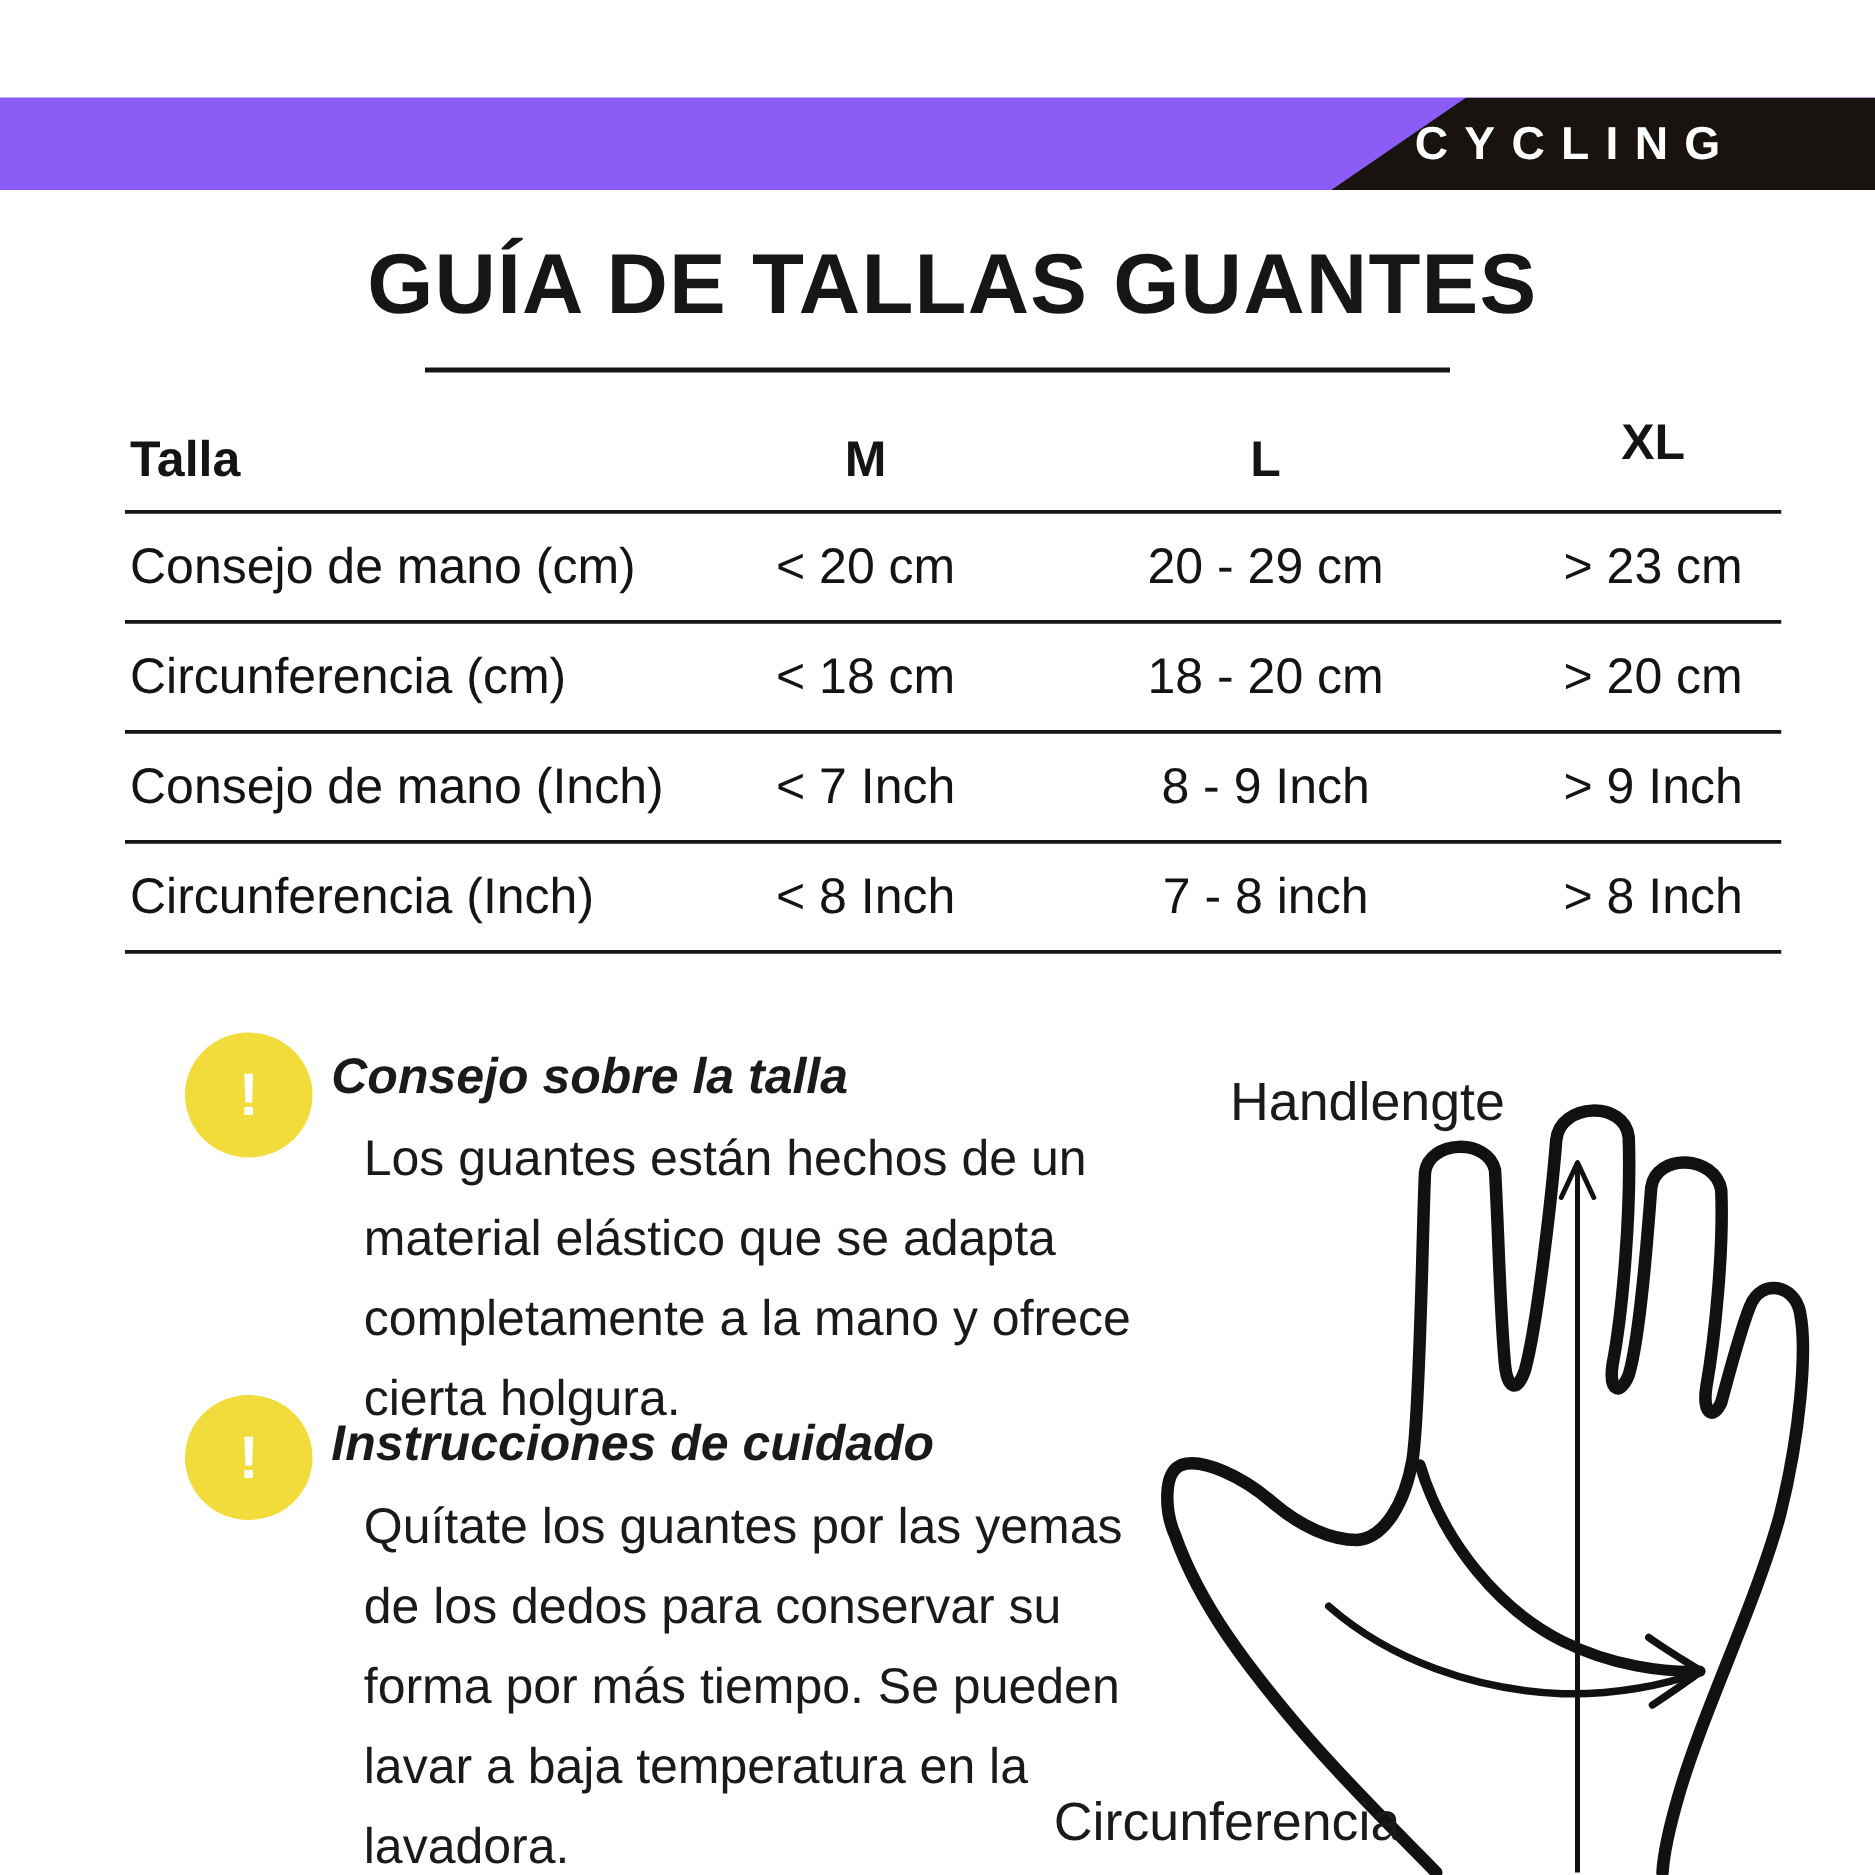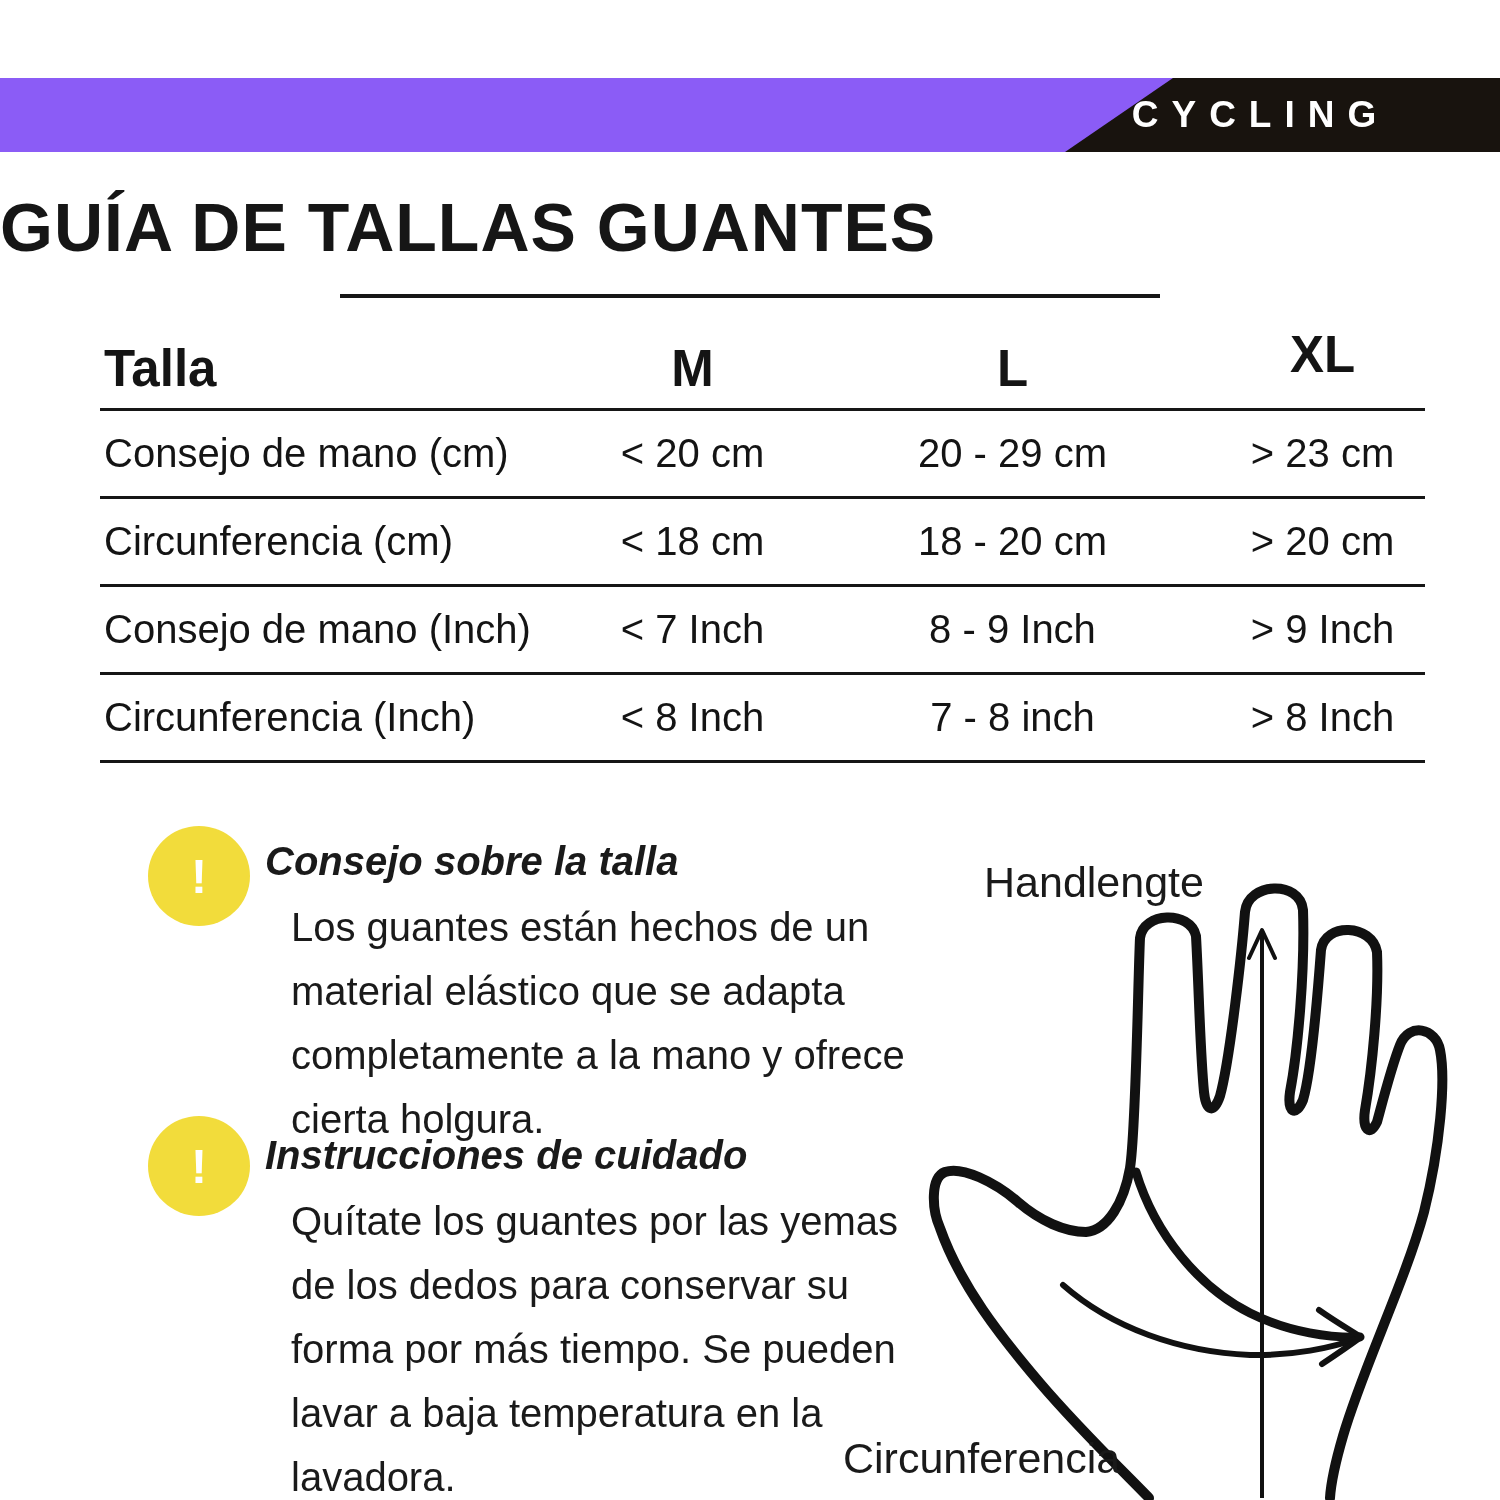--- a/index.html
+++ b/index.html
@@ -40,21 +40,21 @@
     letter-spacing: 13px;
     white-space: nowrap;
   }
 
   
   .title {
     position: absolute;
     left: 0; top: 188px;
     width: 1230px;
     margin: 0;
-    text-align: left;
+    text-align: right;
     font-size: 68px;
     font-weight: bold;
     letter-spacing: 1px;
     color: #161616;
   }
   .title-rule {
     position: absolute;
     left: 340px; top: 294px;
     width: 820px; height: 4px;
     background: #161616;
@@ -67,21 +67,21 @@
     width: 1325px;
   }
   .trow {
     display: grid;
     grid-template-columns: 480px 225px 415px 205px;
     align-items: center;
     height: 85px;
     border-bottom: 3px solid #161616;
     font-size: 40px;
   }
-  .trow.thead { height: 80px; font-weight: bold; font-size: 51px; }
+  .trow.thead { height: 80px; font-weight: bold; font-size: 40px; }
   .c  { white-space: nowrap; }
   .c0 { text-align: left; padding-left: 4px; }
   .c1, .c2, .c3 { text-align: center; }
   .xl-raised { display: inline-block; transform: translateY(-14px); }
 
   
   .note-icon {
     position: absolute;
     left: 148px;
     width: 102px; height: 100px;

